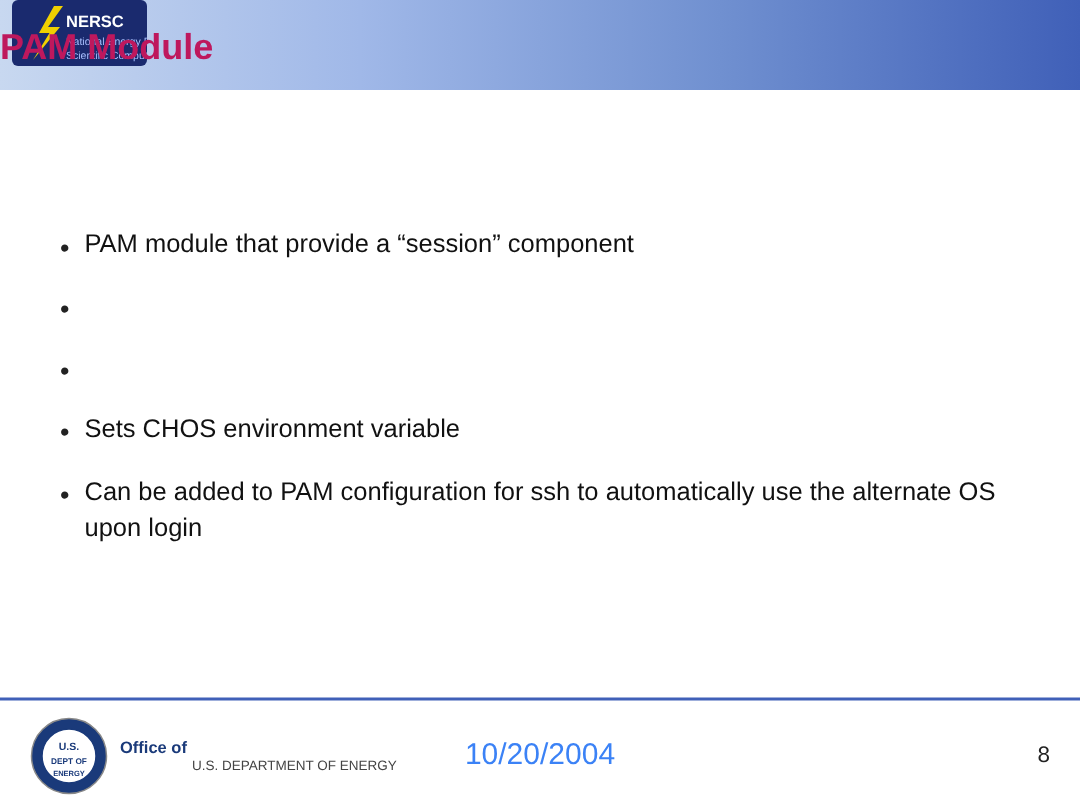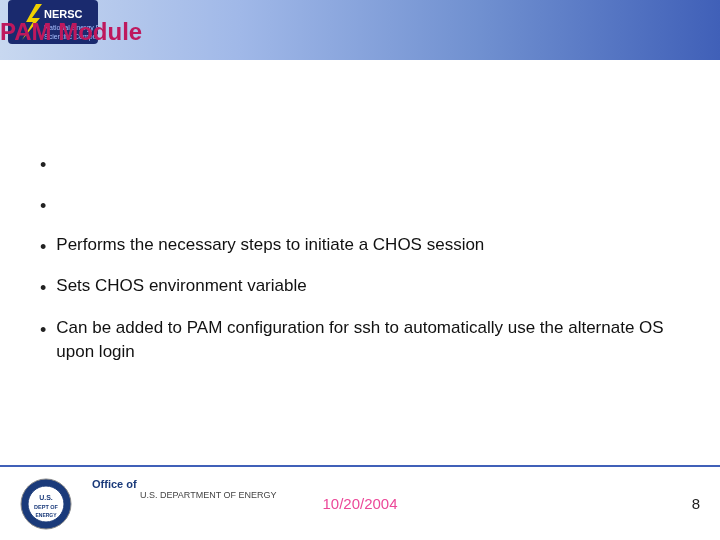--- a/index.html
+++ b/index.html
@@ -96,22 +96,22 @@
       border-top: 2px solid #4060b8;
       display: flex;
       align-items: center;
       justify-content: space-between;
       padding: 0 20px;
       background: #ffffff;
     }
 
     .footer-logo {
       display: flex;
-      align-items: flex-start;
-      gap: 20px;
+      align-items: center;
+      gap: 8px;
     }
 
     .doe-logo-box {
       width: 52px;
       height: 52px;
       flex-shrink: 0;
     }
 
     .office-of-science-text {
       display: flex;
@@ -124,22 +124,22 @@
       color: #1a3a7a;
     }
 
     .office-of-science-text .line2 {
       font-size: 9px;
       color: #444;
       margin-left: 48px;
     }
 
     .footer-date {
-      font-size: 15px;
-      color: #ec4899;
+      font-size: 20px;
+      color: #3b82f6;
       position: absolute;
       left: 50%;
       transform: translateX(-50%);
     }
 
     .footer-page {
       font-size: 15px;
       color: #222;
     }
 
@@ -168,27 +168,27 @@
     </svg>
   </div>
 </div>
 
 <div class="slide-title">PAM Module</div>
 
 <div class="content-area">
   <ul class="bullet-list">
     <li>
       <span class="bullet-dot">•</span>
-    </li>
-    <li>
-      <span class="bullet-dot">•</span>
-    </li>
-    <li>
-      <span class="bullet-dot">•</span>
-      <span>Performs the necessary steps to initiate a CHOS session</span>
+      <span>PAM module that provide a “session” component</span>
+    </li>
+    <li>
+      <span class="bullet-dot">•</span>
+    </li>
+    <li>
+      <span class="bullet-dot">•</span>
     </li>
     <li>
       <span class="bullet-dot">•</span>
       <span>Sets CHOS environment variable</span>
     </li>
     <li>
       <span class="bullet-dot">•</span>
       <span>Can be added to PAM configuration for ssh to automatically use the alternate OS upon login</span>
     </li>
   </ul>

